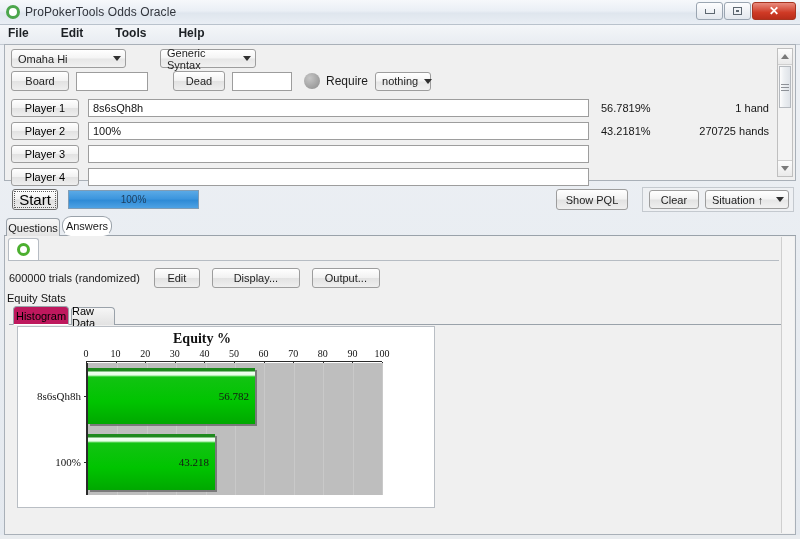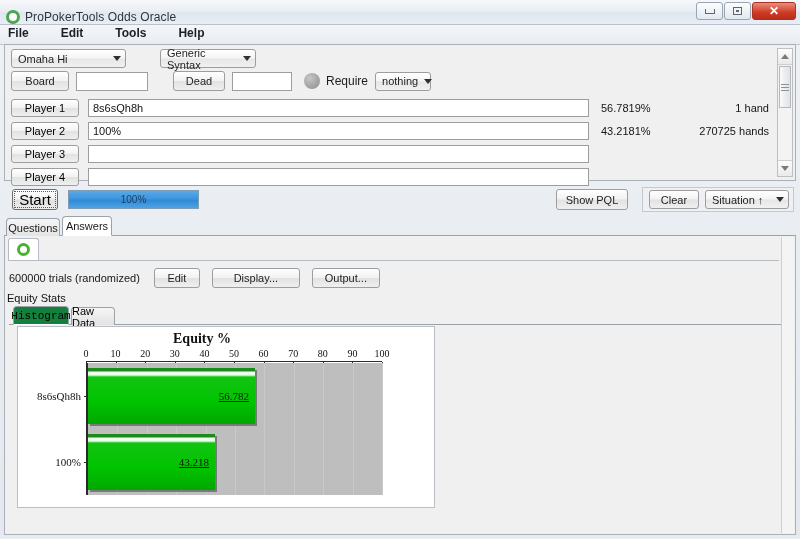--- a/index.html
+++ b/index.html
@@ -16,21 +16,21 @@
     background: linear-gradient(#eef1f5, #e4e9ef);
     box-sizing: border-box;
   }
 
   
   .titlebar {
     position: relative;
     height: 24px;
     background: linear-gradient(#f6f8fb 0%, #eaeff5 45%, #dfe6ee 55%, #e9eef4 100%);
     border-bottom: 1px solid #b9c2cc;
-    display: flex; align-items: flex-end;
+    display: flex; align-items: center;
   }
   .title-icon {
     width: 14px; height: 14px; margin-left: 6px; margin-right: 5px;
     border-radius: 50%;
     border: 3px solid #4ca64c;
     box-sizing: border-box;
     background: #ffffff;
   }
   .title-text {
     font-size: 12px; color: #31353c; letter-spacing: .1px;
@@ -220,21 +220,21 @@
     background: linear-gradient(#f6f6f6, #e4e4e4);
     font-size: 11px; color: #1a1a1a;
     display: flex; align-items: center; justify-content: center;
     box-sizing: border-box;
   }
   .tab.active {
     background: #ffffff; top: 0; height: 20px; border-bottom: 1px solid #ffffff;
     z-index: 2;
   }
   .tab-questions { left: 2px; width: 54px; }
-  .tab-answers   { left: 58px; width: 50px; }
+  .tab-answers   { left: 58px; width: 50px; border-radius: 9px; }
 
   .answers-panel {
     position: absolute; left: 4px; top: 236px; width: 792px; height: 299px;
     background: #f0f0f0;
     border: 1px solid #a9b0b8; border-top: none;
     box-sizing: border-box;
   }
   .logo-tabrow {
     position: absolute; left: 3px; top: 2px; right: 16px; height: 22px;
     border-bottom: 1px solid #b6bcc3;
@@ -270,21 +270,21 @@
     position: absolute; left: 4px; top: 70px; right: 10px; height: 19px;
     border-bottom: 1px solid #9aa2aa; box-sizing: border-box;
   }
   .htab {
     position: absolute; top: 1px; height: 18px;
     border: 1px solid #9aa2aa; border-bottom: none; border-radius: 4px 4px 0 0;
     background: linear-gradient(#f6f6f6, #e2e2e2);
     font-size: 11px; display: flex; align-items: center; justify-content: center;
     box-sizing: border-box;
   }
-  .htab.active { background: #15803d; top: 0; height: 19px; border-bottom: 1px solid #fff; z-index: 2; font-family: Liberation Mono, monospace;}
+  .htab.active { background: #be185d; top: 0; height: 19px; border-bottom: 1px solid #fff; z-index: 2;}
   .htab-hist { left: 4px; width: 56px; }
   .htab-raw  { left: 62px; width: 44px; }
 
   
   .chart-card {
     position: absolute; left: 12px; top: 90px;
     width: 418px; height: 182px;
     background: #ffffff;
     border: 1px solid #b9bec4;
     box-sizing: border-box;
@@ -327,21 +327,21 @@
     position: absolute; left: 0; top: 0; height: 100%;
     background: linear-gradient(to bottom,
         #1e8a1e 0px, #1e8a1e 3px,
         #f2fff2 4px, #e8ffe8 7px,
         #12c312 9px, #00c400 60%, #00a800 100%);
     box-shadow: 2px 2px 0 rgba(110,110,110,0.85);
     box-sizing: border-box;
   }
   .bar-value {
     position: absolute; right: 6px; top: 50%; transform: translateY(-50%);
-    font-size: 11px; color: #161616; font-family: "Liberation Serif", serif; text-decoration: underline;
+    font-size: 11px; color: #161616; font-family: "Liberation Serif", serif;
   }
   .cat-label {
     position: absolute; right: 100%; margin-right: 7px;
     top: 50%; transform: translateY(-50%);
     font-size: 11px; color: #111; white-space: nowrap;
     font-family: "Liberation Serif", serif;
   }
   .cat-tick {
     position: absolute; right: 100%; margin-right: 0px; top: 50%;
     width: 4px; height: 1px; background: #2b2b2b;

